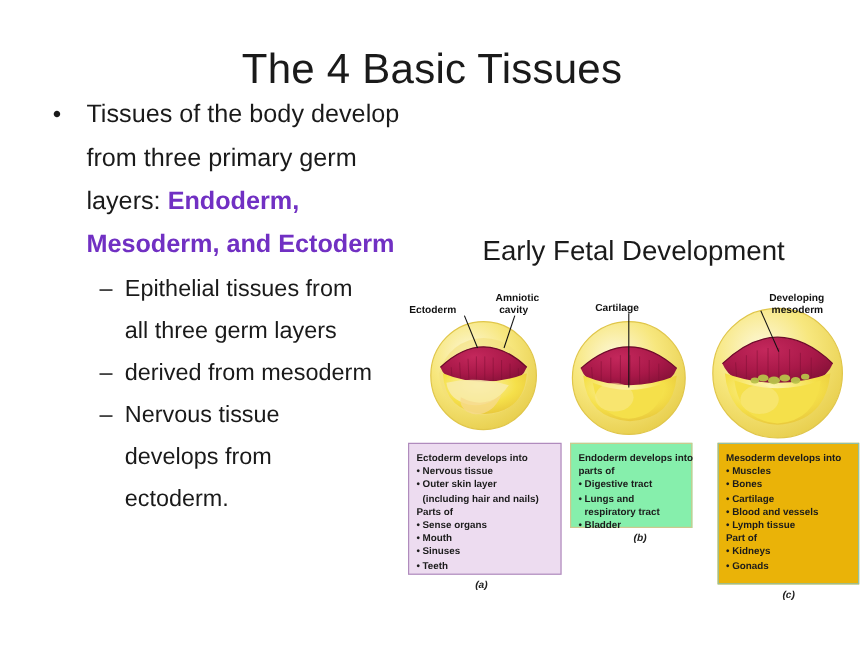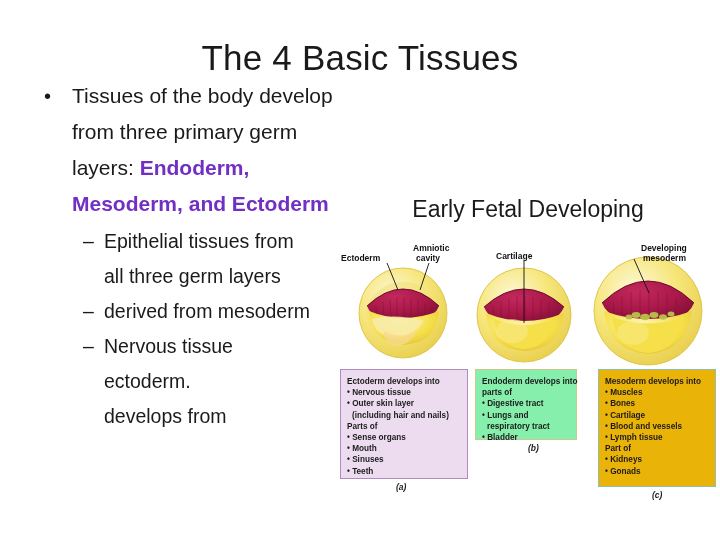--- a/index.html
+++ b/index.html
@@ -216,32 +216,32 @@
       </div>
       <div class="bullet-l2">
         <span class="clip">derived from mesoderm</span>
       </div>
 
       <div class="bullet-l2">
         <span class="dash">–</span>
         <span class="clip">Nervous tissue</span>
       </div>
       <div class="bullet-l2">
+        <span class="clip">develops from</span>
+      </div>
+      <div class="bullet-l2">
         <span class="clip">ectoderm.</span>
-      </div>
-      <div class="bullet-l2">
-        <span class="clip">develops from</span>
       </div>
 
     </div>
   </div>
 
   <div id="figure">
 
-    <div id="figure-title">Early Fetal Developing</div>
+    <div id="figure-title">Early Fetal Development</div>
 
     <div id="embryo-row">
 
       <svg class="embryo-svg" width="384" height="140" viewBox="0 0 384 140">
         <defs>
           <radialGradient id="shellA" cx="38%" cy="32%" r="72%">
             <stop offset="0%" stop-color="#fdf8dc"></stop>
             <stop offset="52%" stop-color="#f7e77e"></stop>
             <stop offset="100%" stop-color="#e8cf4e"></stop>
           </radialGradient>

